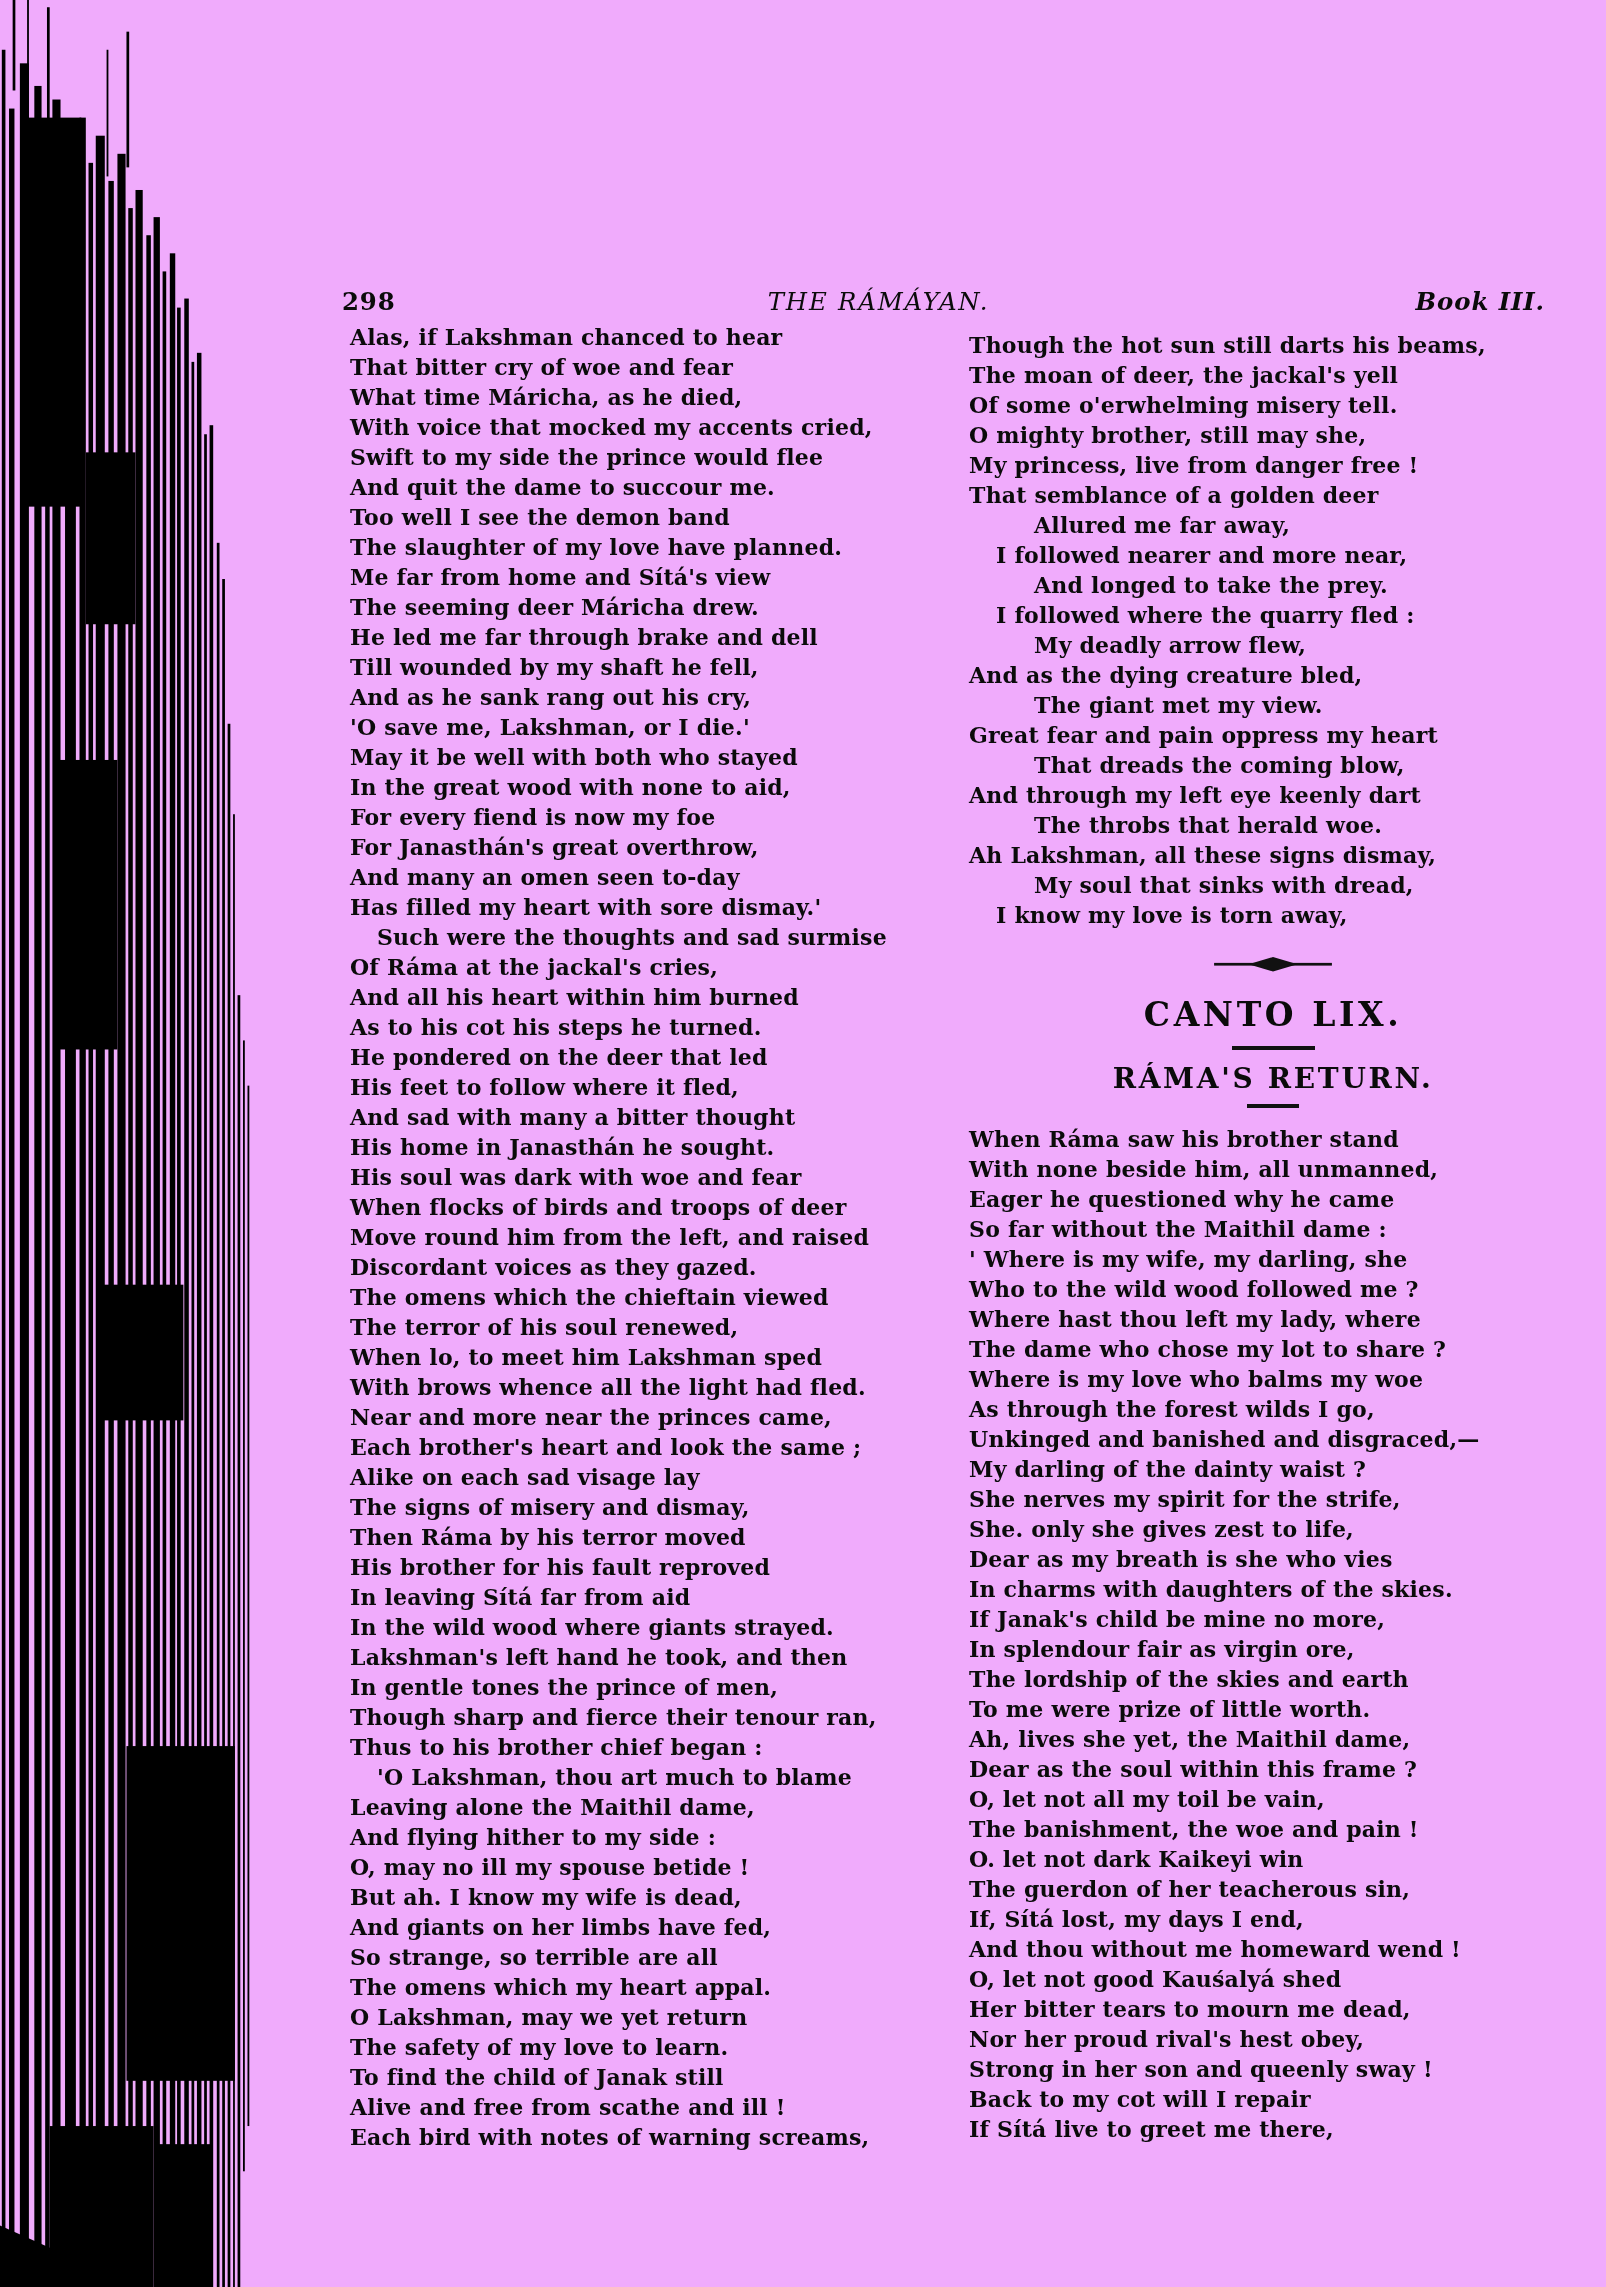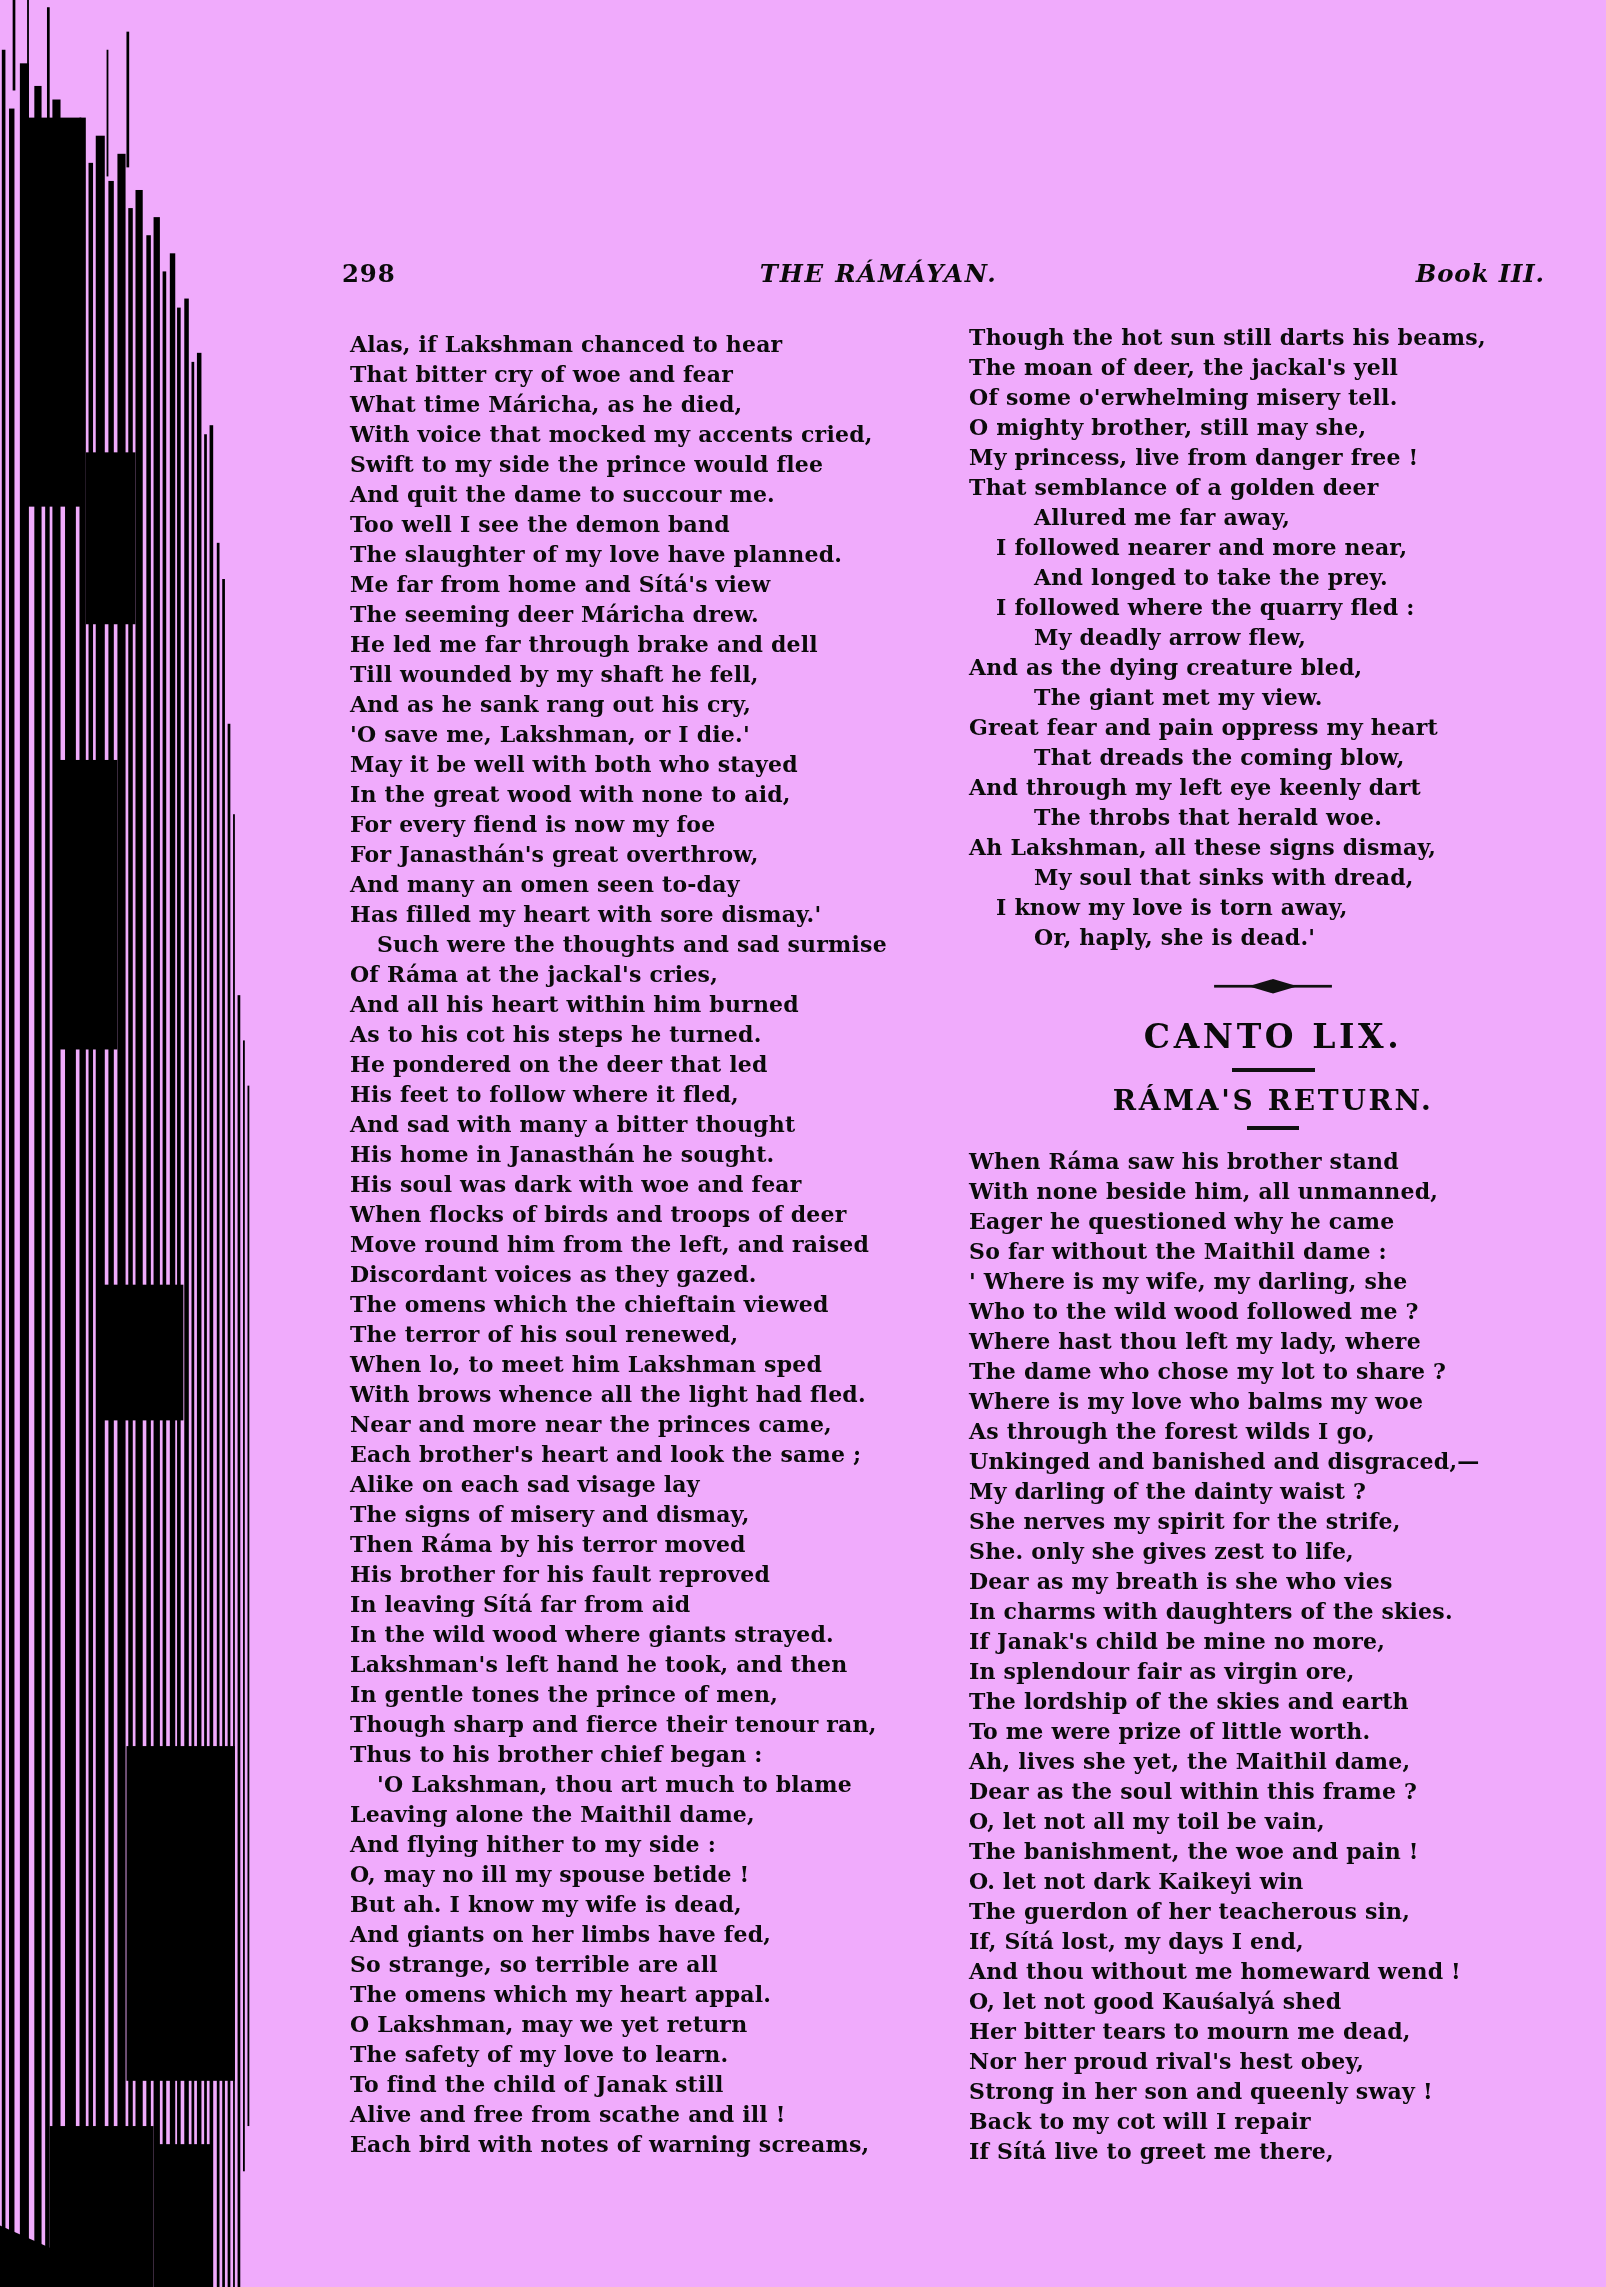--- a/index.html
+++ b/index.html
@@ -13,21 +13,21 @@
   }
   
   .artifact{position:absolute;left:0;top:0;width:271px;height:2288px;}
   
   .header{
     position:absolute;left:342px;top:259px;width:1203px;
     display:flex;align-items:baseline;justify-content:space-between;
     font-size:24.4px;
   }
   .pagenum{font-weight:bold;letter-spacing:0.9px;}
-  .runtitle{font-weight:bold;font-style:italic;letter-spacing:1.8px;transform:translateX(-27px);}
+  .runtitle{font-weight:normal;font-style:italic;letter-spacing:1.8px;transform:translateX(-27px);margin-top:28px;}
   .bookno{font-style:italic;font-weight:bold;letter-spacing:0.9px;}
   
   .columns{
     position:absolute;left:350px;top:322px;
     display:flex;align-items:center;
   }
   .col-left{width:593px;}
   .col-divider{width:2.7px;background:#131313;margin-left:5.4px;}
   .col-right{width:608px;padding-left:18px;}
   .vline{
@@ -196,21 +196,20 @@
           <div class="vline ind2">My deadly arrow flew,</div>
           <div class="vline">And as the dying creature bled,</div>
           <div class="vline ind2">The giant met my view.</div>
           <div class="vline">Great fear and pain oppress my heart</div>
           <div class="vline ind2">That dreads the coming blow,</div>
           <div class="vline">And through my left eye keenly dart</div>
           <div class="vline ind2">The throbs that herald woe.</div>
           <div class="vline">Ah Lakshman, all these signs dismay,</div>
           <div class="vline ind2">My soul that sinks with dread,</div>
           <div class="vline ind1">I know my love is torn away,</div>
-          <div class="vline ind2">Or, haply, she is dead.'</div>
       </div>
 
       <div class="canto-sep">
         <svg width="118" height="14.5" viewBox="0 0 130 16" aria-hidden="true">
           <rect x="0" y="6.5" width="130" height="3" fill="#111"></rect>
           <polygon points="65,0 92,8 65,16 38,8" fill="#111"></polygon>
         </svg>
       </div>
 
       <div class="canto-head">CANTO LIX.</div>

